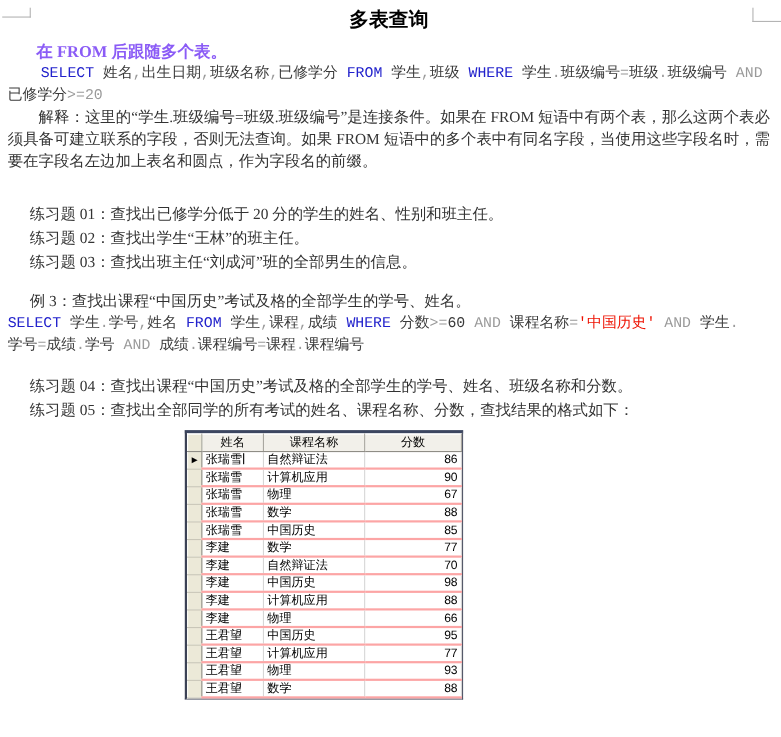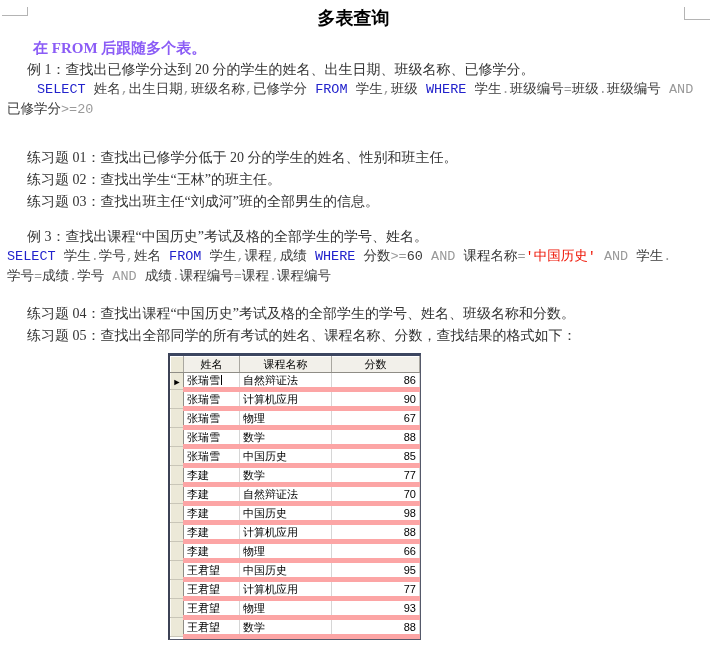--- a/index.html
+++ b/index.html
@@ -46,43 +46,43 @@
     font-family:"Liberation Sans","DejaVu Sans",sans-serif; font-size:11px; color:#000; }
   table.ds th { width:auto; background:#f2f0ea; font-weight:normal; text-align:center;
     height:15px; padding:0; line-height:15px;
     border-top:1px solid #ffffff; border-left:1px solid #ffffff;
     border-right:1px solid #a9a7a0; border-bottom:1px solid #8f8d86; }
   table.ds th.sel-h { background:#ece9d8; }
   td.selector { background:#ece9d8; text-align:center; padding:0;
     border-top:1px solid #fbfaf5; border-left:1px solid #fbfaf5;
     border-right:1px solid #8f8d86; border-bottom:1px solid #c9c6b8; height:14px; line-height:14px; }
   td.cell { background:#fff; height:14px; line-height:14px; padding:0 3px;
-    border-right:1px solid #d6d6d6; border-bottom:5px solid #fca5a5; overflow:hidden; }
+    border-right:1px solid #d6d6d6; border-bottom:2px solid #fca5a5; overflow:hidden; }
   td.num { text-align:right; }
   .marker { font-size:9px; }
   .cursor { display:inline-block; width:1px; height:10px; background:#000; margin-left:1px; vertical-align:-1px; }
 </style>
 </head>
 <body>
 
 <div class="doc">
   <div class="corner-tl"></div>
   <div class="corner-tr"></div>
 
   <h1 class="title">多表查询</h1>
 
   <div class="section-heading">在 FROM 后跟随多个表。</div>
 
-  <div class="para intro">例 1：查找出已修学分达到 20 分的学生的姓名、出生日期、班级名称、已修学分。</div>
 
   <div class="sql">
       <div class="sql-line" style="margin-left: 30px;"><span class="tok-kw">SELECT</span><span class="tok-id"> 姓名</span><span class="tok-op">,</span><span class="tok-id">出生日期</span><span class="tok-op">,</span><span class="tok-id">班级名称</span><span class="tok-op">,</span><span class="tok-id">已修学分 </span><span class="tok-kw">FROM</span><span class="tok-id"> 学生</span><span class="tok-op">,</span><span class="tok-id">班级 </span><span class="tok-kw">WHERE</span><span class="tok-id"> 学生</span><span class="tok-op">.</span><span class="tok-id">班级编号</span><span class="tok-op">=</span><span class="tok-id">班级</span><span class="tok-op">.</span><span class="tok-id">班级编号 </span><span class="tok-op">AND</span></div>
       <div class="sql-line"><span class="tok-id">已修学分</span><span class="tok-op">&gt;=20</span></div>
     </div>
 
+  <div class="para explanation">解释：这里的“学生.班级编号=班级.班级编号”是连接条件。如果在 FROM 短语中有两个表，那么这两个表必须具备可建立联系的字段，否则无法查询。如果 FROM 短语中的多个表中有同名字段，当使用这些字段名时，需要在字段名左边加上表名和圆点，作为字段名的前缀。</div>
 
   <div class="exercises exercises-a">
       <div class="exercise-line">练习题 01：查找出已修学分低于 20 分的学生的姓名、性别和班主任。</div>
       <div class="exercise-line">练习题 02：查找出学生“王林”的班主任。</div>
       <div class="exercise-line">练习题 03：查找出班主任“刘成河”班的全部男生的信息。</div>
     </div>
 
   <div class="para intro example2-intro">例 3：查找出课程“中国历史”考试及格的全部学生的学号、姓名。</div>
 
   <div class="sql">

